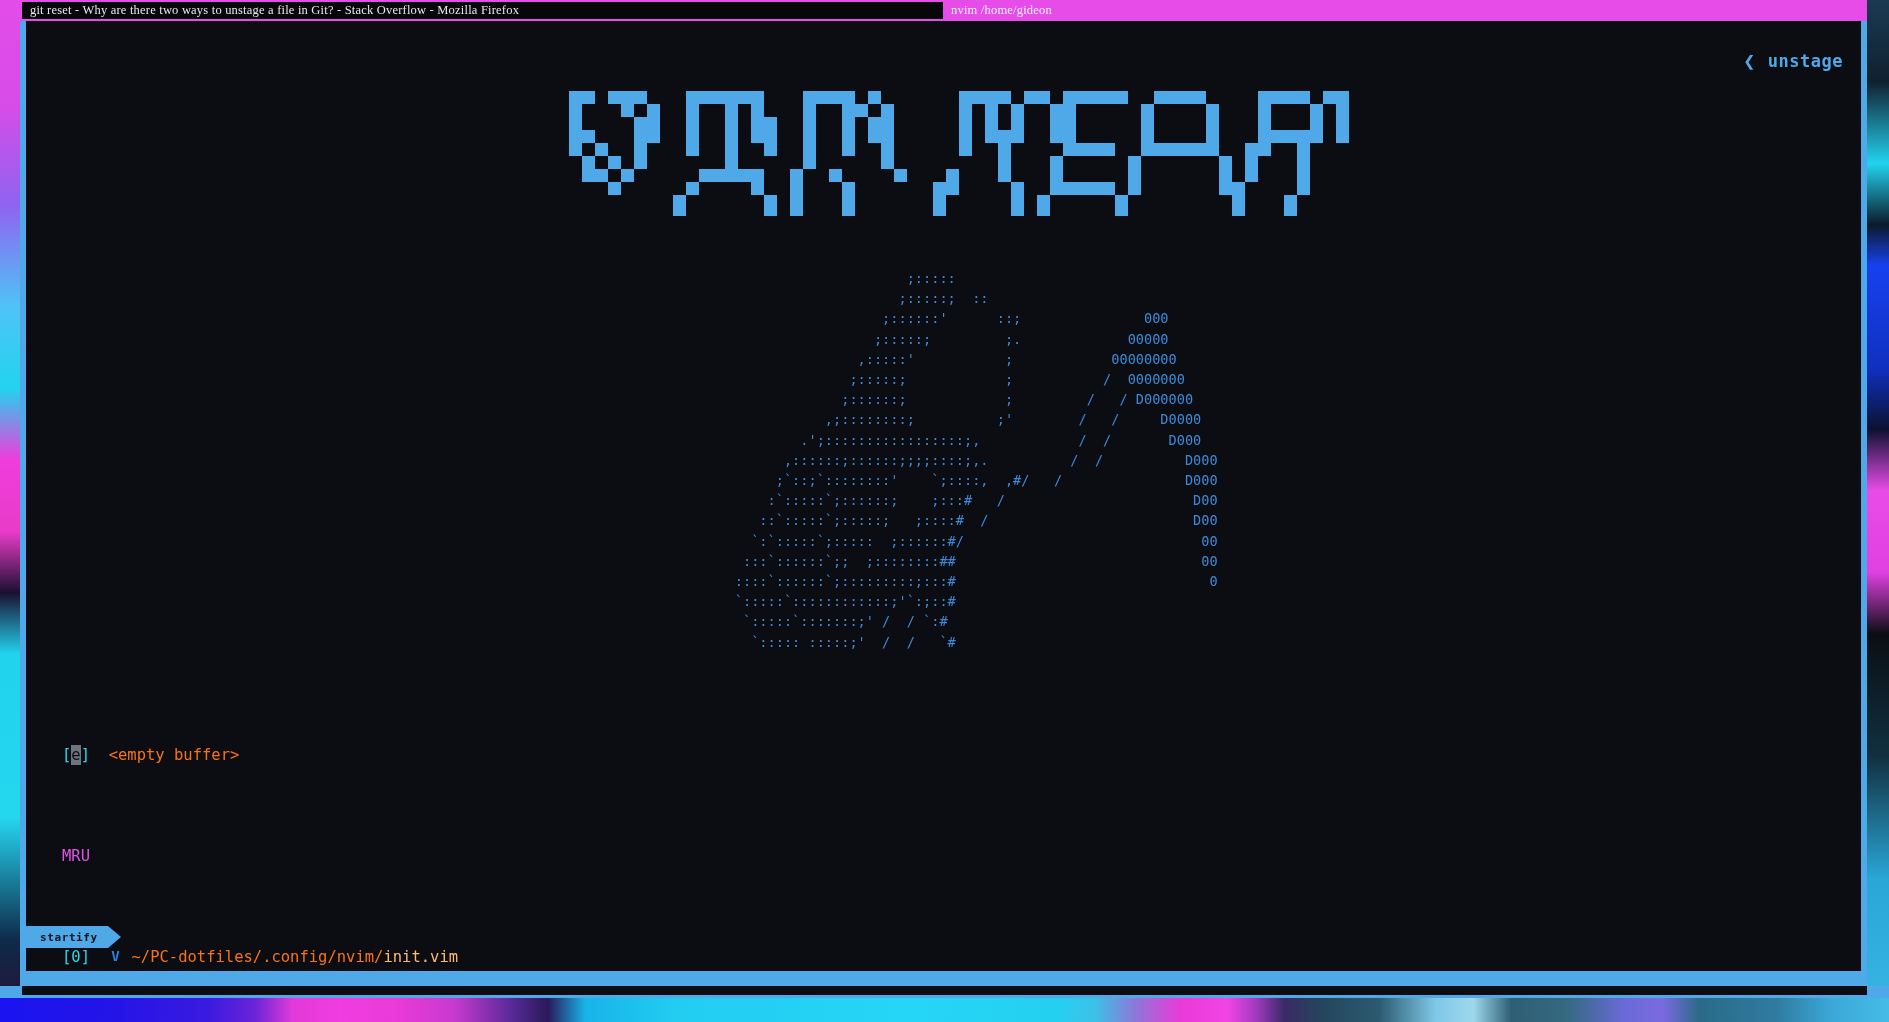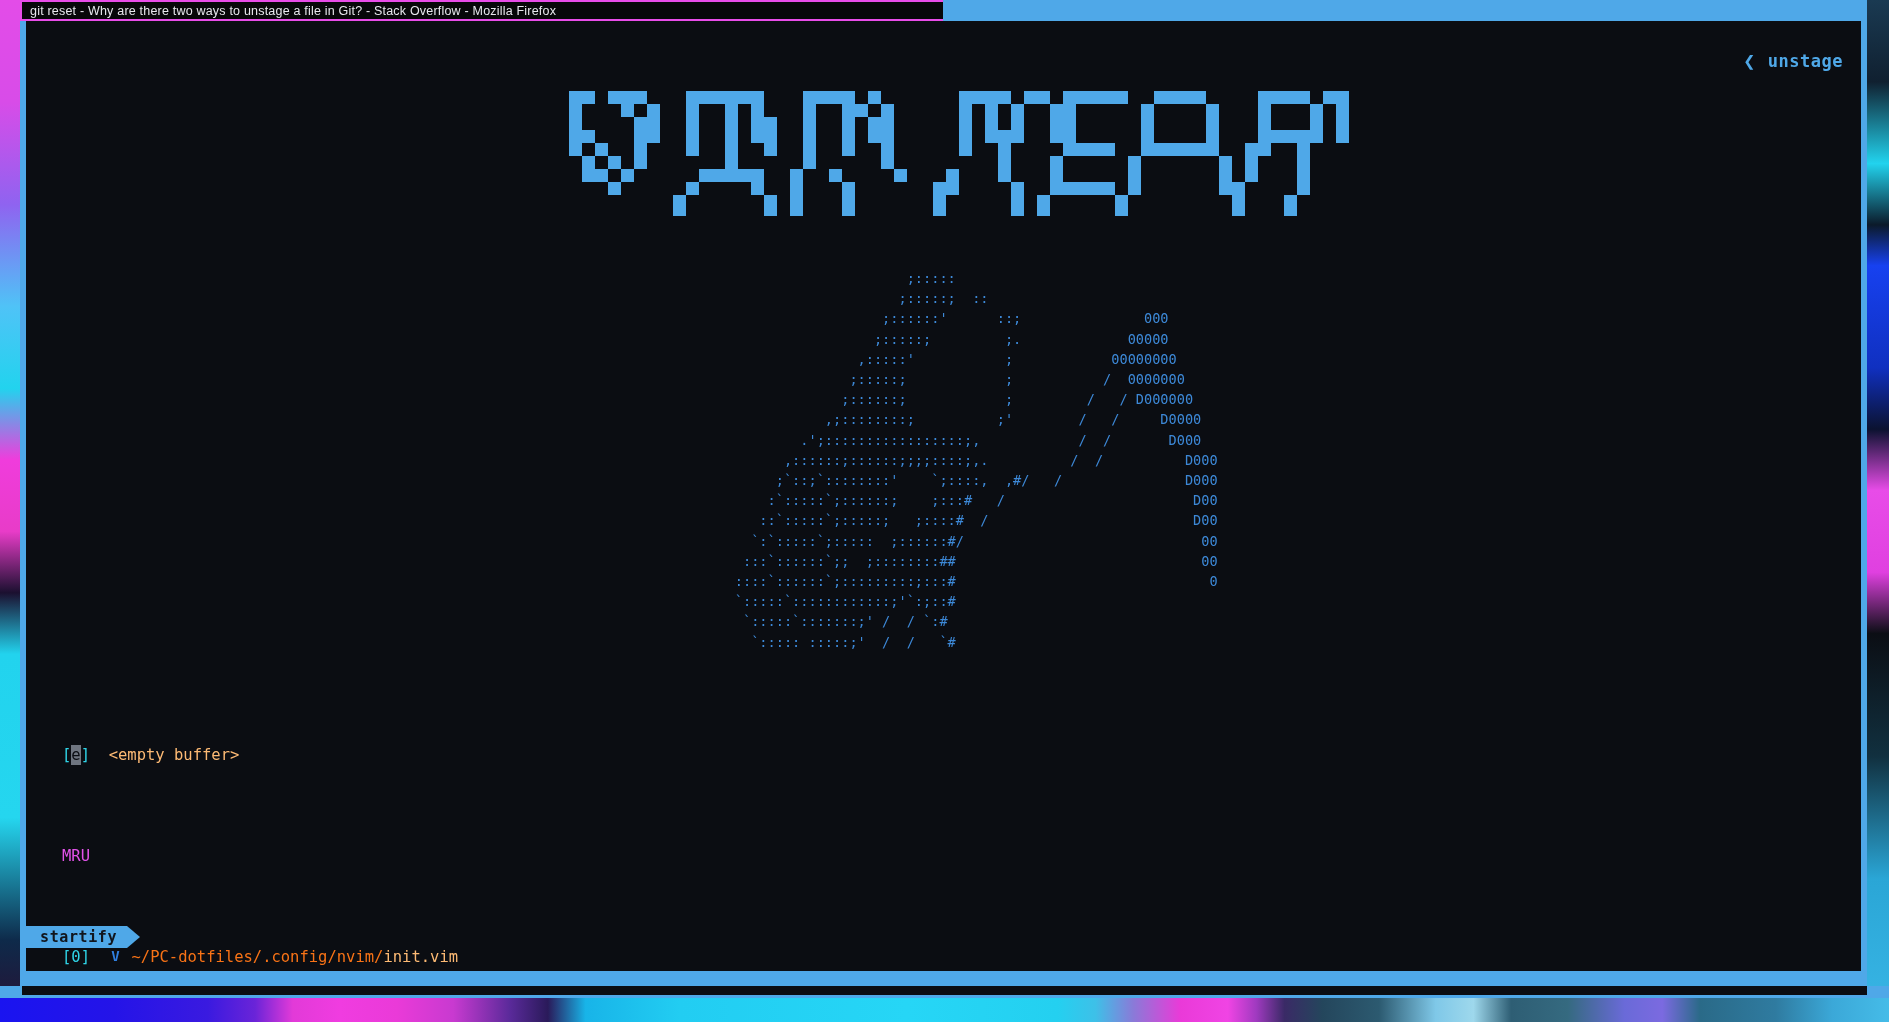--- a/index.html
+++ b/index.html
@@ -74,21 +74,21 @@
 
   
   #titlebar {
     position: absolute;
     left: 20px; top: 0;
     width: 1847px;
     height: 21px;
     display: flex;
     align-items: stretch;
     z-index: 6;
-    font-family: Liberation Sans, sans-serif;
+    font-family: Liberation Serif, serif;
   }
   .tab {
     display: flex;
     align-items: center;
     font-size: 12.5px;
     letter-spacing: 0.2px;
     white-space: nowrap;
     overflow: hidden;
     padding-left: 8px;
   }
@@ -174,21 +174,21 @@
     font-size: 15.5px;
     line-height: 20.3px;
     white-space: pre;
   }
   .row { display: flex; align-items: baseline; white-space: pre; }
   .idx { color: #2fd5e8; }
   .cursor {
     background: #6f7580;
     color: #0b0d12;
   }
-  .empty-label { color: #fdba74; }
+  .empty-label { color: #f97316; }
   .spacer { display: inline-block; width: 2ch; }
 
   .mru-head {
     color: #e152e8;
     margin-top: 20px;
     margin-bottom: 20px;
     font-size: 15.5px;
   }
 
   .ficon {
@@ -207,21 +207,21 @@
 
   
   #statusline {
     position: absolute;
     left: 0;
     bottom: 23px;
     height: 22px;
     width: 100%;
     display: flex;
     align-items: stretch;
-    font-size: 15px;
+    font-size: 11px;
     font-weight: bold;
   }
   #st-mode {
     background: #4fa8e8;
     color: #11151c;
     display: flex;
     align-items: center;
     padding: 0 10px 0 14px;
     letter-spacing: 0.6px;
   }
@@ -237,20 +237,23 @@
 <body>
 
 <div id="desktop"></div>
 <div id="desktop-right"></div>
 
 <div id="window"></div>
 
 <div id="titlebar">
   <div class="tab inactive">
     <span>git reset - Why are there two ways to unstage a file in Git? - Stack Overflow - Mozilla Firefox</span>
+  </div>
+  <div class="tab active">
+    <span>nvim /home/gideon</span>
   </div>
 </div>
 
 <div id="editor">
 
   <div id="buffers-label">
     <span class="chev">❮</span>
     <span>unstage</span>
   </div>
 

